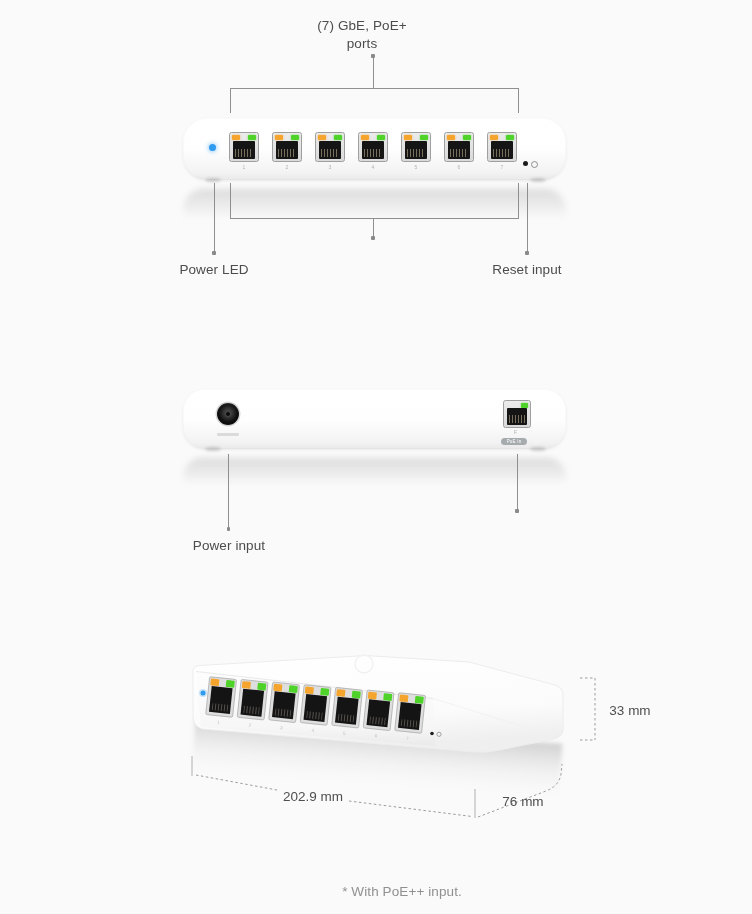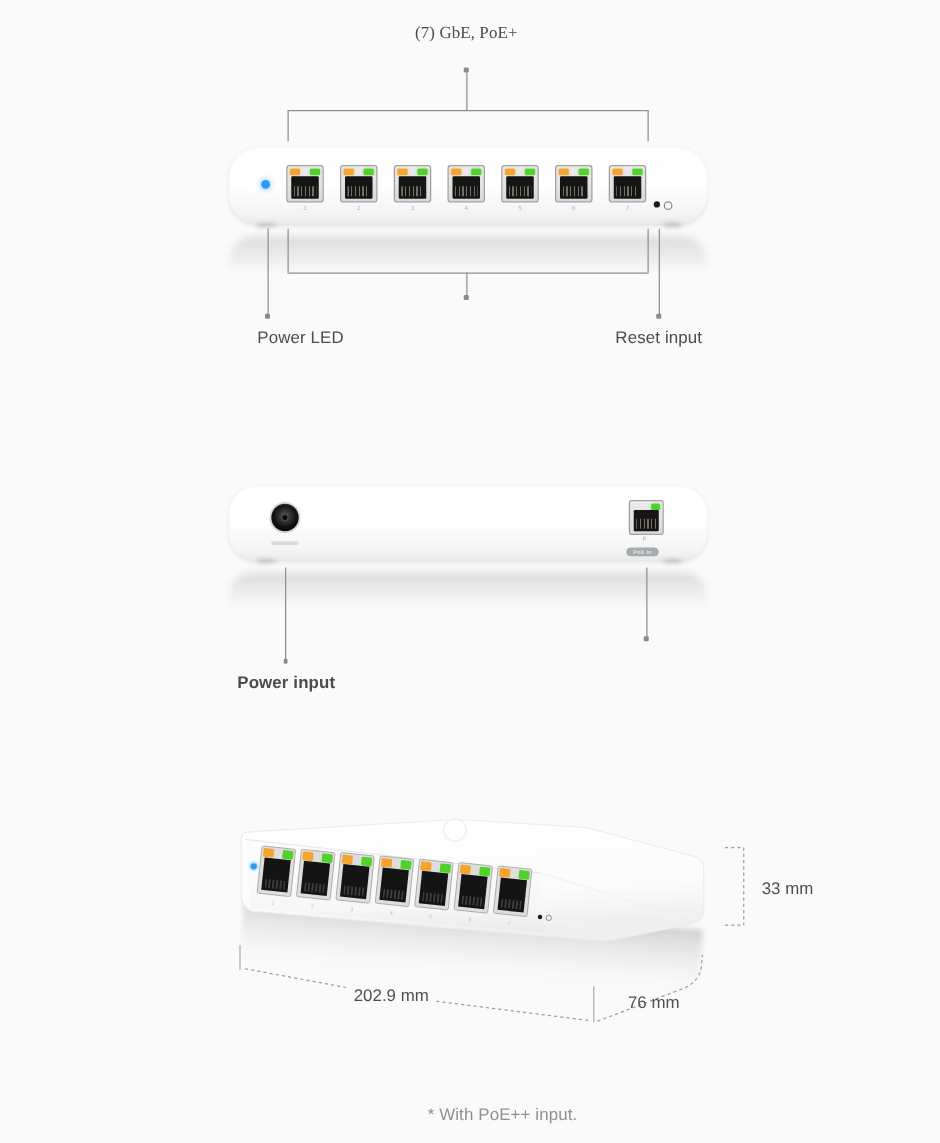--- a/index.html
+++ b/index.html
@@ -86,22 +86,23 @@
     position:absolute;left:0;width:752px;text-align:center;
     font-size:13.5px;color:#909090;letter-spacing:.1px;
   }
   svg text{font-family:"Liberation Sans", sans-serif;}
 </style>
 </head>
 <body>
 
 <div class="canvas">
 
-  <div class="label" style="left:273px;top:17px;width:200px;font-family:Liberation Serif, serif;">
+  <div class="label" style="left:262px;top:17px;width:200px;">
     <div>(7) GbE, PoE+</div>
+    <div>ports</div>
   </div>
   <div class="cdot" style="left:371px;top:54px;"></div>
   <div class="cline" style="left:372.5px;top:58px;height:30px;"></div>
   <div class="cline h" style="left:229.5px;top:88px;width:289px;"></div>
   <div class="cline" style="left:229.5px;top:88px;height:25px;"></div>
   <div class="cline" style="left:518px;top:88px;height:25px;"></div>
 
   <div class="device" style="left:183px;top:118px;width:383px;height:62px;">
     <div class="led-blue" style="left:25.5px;top:25.5px;"></div>
 
@@ -150,21 +151,21 @@
 
     <div class="reset-dot" style="left:339.5px;top:43px;"></div>
     <div class="reset-ring" style="left:348px;top:43px;"></div>
   </div>
   <div class="foot" style="left:205px;top:178px;"></div>
   <div class="foot" style="left:530px;top:178px;"></div>
   <div class="reflection" style="left:183px;top:189px;width:383px;height:42px;"></div>
 
   <div class="cline" style="left:213.5px;top:183px;height:69px;"></div>
   <div class="cdot" style="left:212px;top:251px;"></div>
-  <div class="label" style="left:153px;top:261px;width:122px;text-align:right;">Power LED</div>
+  <div class="label" style="left:153px;top:261px;width:122px;">Power LED</div>
 
   <div class="cline" style="left:229.5px;top:183px;height:35px;"></div>
   <div class="cline" style="left:518px;top:183px;height:35px;"></div>
   <div class="cline h" style="left:229.5px;top:217.5px;width:289px;"></div>
   <div class="cline" style="left:372.5px;top:218px;height:18px;"></div>
   <div class="cdot" style="left:371px;top:236px;"></div>
   <div class="label" style="left:293px;top:243px;width:160px;">
   </div>
 
   <div class="cline" style="left:526.5px;top:183px;height:69px;"></div>
@@ -181,21 +182,21 @@
     </div>
     <div class="bolt" style="left:331px;top:40px;">Ϝ</div>
     <div class="badge" style="left:318px;top:49px;width:26px;height:7px;">PoE In</div>
   </div>
   <div class="foot" style="left:205px;top:447px;"></div>
   <div class="foot" style="left:530px;top:447px;"></div>
   <div class="reflection" style="left:183px;top:458px;width:383px;height:38px;border-radius:22px;"></div>
 
   <div class="cline" style="left:228px;top:454px;height:74px;"></div>
   <div class="cdot" style="left:226.5px;top:527px;"></div>
-  <div class="label" style="left:168px;top:537px;width:122px;font-weight:bold;">Power input</div>
+  <div class="label" style="left:168px;top:537px;width:122px;">Power input</div>
 
   <div class="cline" style="left:516.5px;top:454px;height:56px;"></div>
   <div class="cdot" style="left:515px;top:509px;"></div>
 
   <svg style="position:absolute;left:180px;top:645px;" width="480" height="185" viewBox="0 0 480 185">
     <defs>
       <linearGradient id="bodyGrad" x1="0" y1="0" x2="0.25" y2="1">
         <stop offset="0" stop-color="#ffffff"></stop>
         <stop offset="0.7" stop-color="#fbfbfb"></stop>
         <stop offset="1" stop-color="#efefef"></stop>

